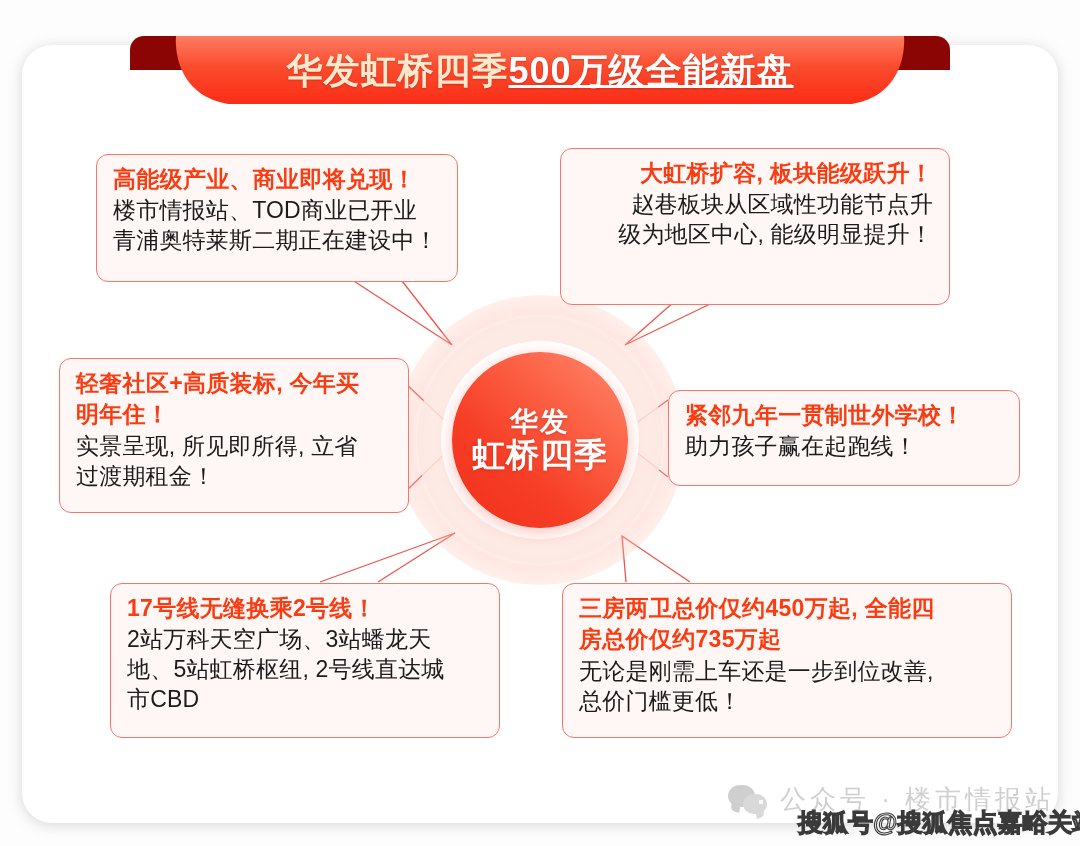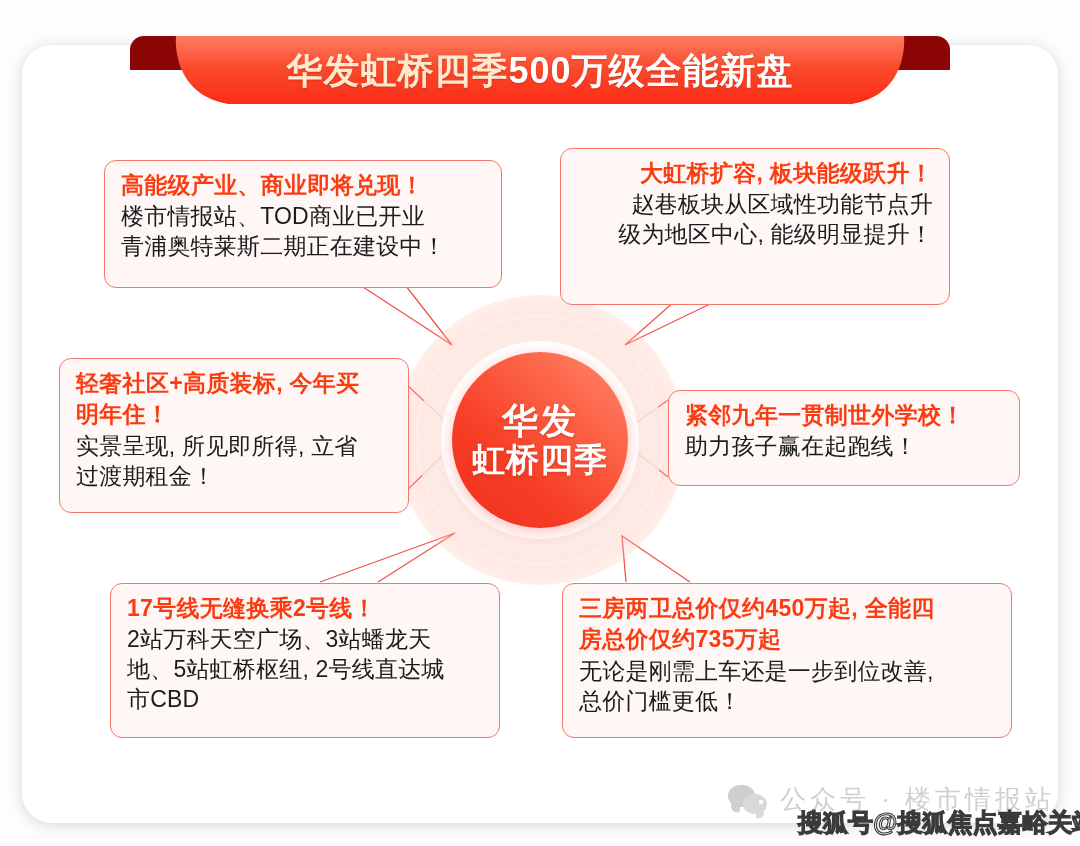--- a/index.html
+++ b/index.html
@@ -27,37 +27,37 @@
   .ribbon-body{position:absolute;left:0;top:18px;width:820px;height:82px;}
   .ribbon-body svg{display:block;width:820px;height:82px;}
   .ribbon-title{
     position:absolute;left:0;top:18px;width:820px;height:70px;
     display:flex;align-items:center;justify-content:center;
     font-size:36px;font-weight:bold;letter-spacing:1px;
     text-shadow:0 1px 2px rgba(140,10,5,.30);
     white-space:nowrap;
   }
   .t-cream{color:#fbeacd;}
-  .t-white{color:#ffffff;}
+  .t-white{color:#ffffff;text-decoration:underline;}
 
   
   .hub{position:absolute;left:395px;top:295px;width:290px;height:290px;}
   .hub-ring3{position:absolute;left:0;top:0;width:290px;height:290px;border-radius:50%;
     background:radial-gradient(circle at 50% 50%, rgba(255,170,150,.00) 55%, rgba(255,186,170,.34) 62%, rgba(255,205,192,.20) 78%, rgba(255,225,216,.05) 94%, rgba(255,255,255,0) 100%);}
   .hub-ring2{position:absolute;left:22px;top:22px;width:246px;height:246px;border-radius:50%;
     background:#fde6e0;opacity:.85;}
   .hub-ring1{position:absolute;left:46px;top:46px;width:198px;height:198px;border-radius:50%;
     background:#ffffff;}
   .hub-core{position:absolute;left:57px;top:57px;width:176px;height:176px;border-radius:50%;
     background:linear-gradient(42deg,#f2301c 0%,#f63d25 34%,#fc6347 68%,#ff8a6d 100%);
     box-shadow:0 4px 16px rgba(240,60,35,.32);
     display:flex;flex-direction:column;align-items:center;justify-content:center;
     color:#fff;font-weight:bold;line-height:1.12;
     text-shadow:0 1px 3px rgba(170,30,15,.35);}
-  .hub-l1{font-size:36px;letter-spacing:2px;}
+  .hub-l1{font-size:28px;letter-spacing:2px;}
   .hub-l2{font-size:33px;letter-spacing:1px;}
 
   
   .tails{position:absolute;left:0;top:0;width:1080px;height:846px;pointer-events:none;}
 
   
   .card{
     position:absolute;
     background:#fef7f5;
     border:1.6px solid #f6776a;
@@ -66,21 +66,21 @@
     padding:10px 16px 12px 16px;
   }
   .card .hl{
     color:#fa3c12;font-weight:bold;font-size:23px;line-height:1.28;
     letter-spacing:.3px;margin:0 0 2px 0;
   }
   .card .bd{
     color:#1b1b1b;font-size:23px;line-height:1.30;letter-spacing:.2px;margin:0;
   }
 
-  #card-industry{left:96px;top:160px;width:398px;height:128px;margin-left:8px;}
+  #card-industry{left:96px;top:154px;width:362px;height:128px;}
   #card-hongqiao{left:560px;top:148px;width:390px;height:157px;text-align:right;}
   #card-community{left:59px;top:358px;width:350px;height:155px;}
   #card-school{left:668px;top:390px;width:352px;height:96px;}
   #card-metro{left:110px;top:583px;width:390px;height:155px;}
   #card-price{left:562px;top:583px;width:450px;height:155px;}
 
   
   .footer{position:absolute;left:728px;top:782px;display:flex;align-items:center;gap:12px;text-align:right;}
   .wechat-icon{width:40px;height:30px;position:relative;flex:0 0 auto;}
   .wechat-icon .b1{position:absolute;left:0;top:0;width:27px;height:22px;border-radius:50%/55%;background:#cfcfcf;}

